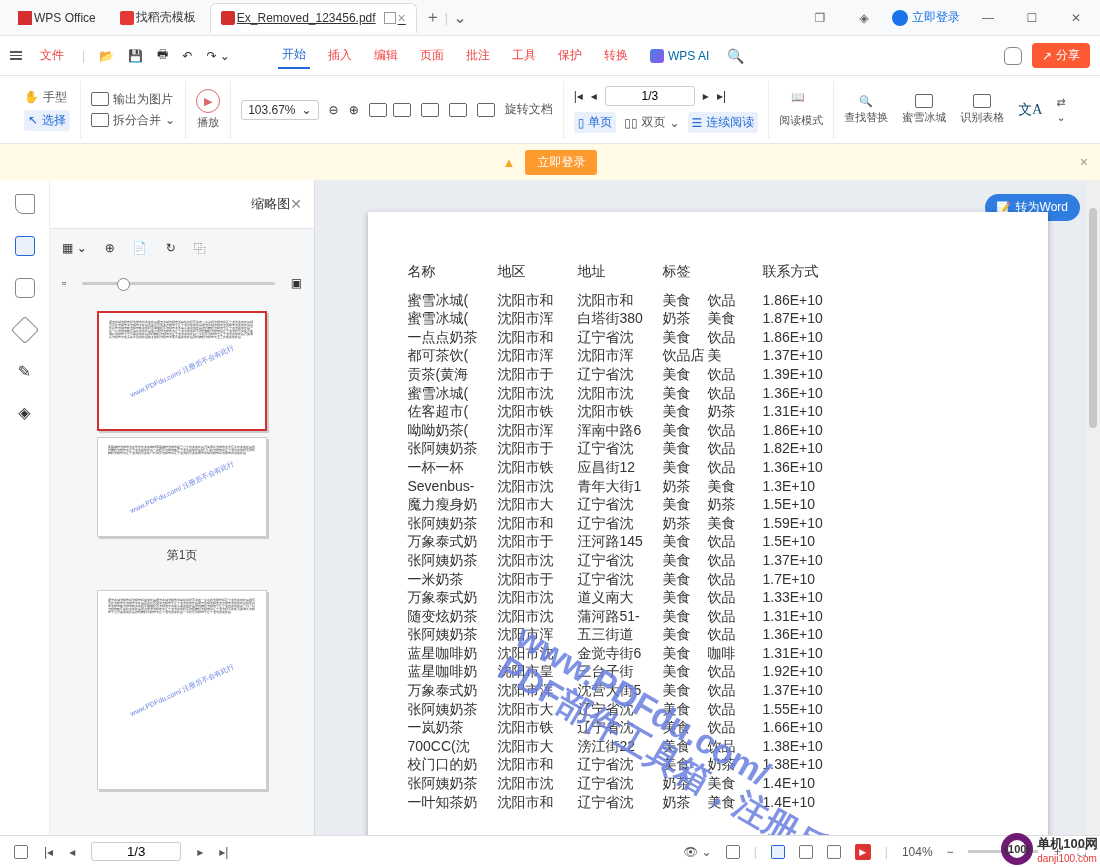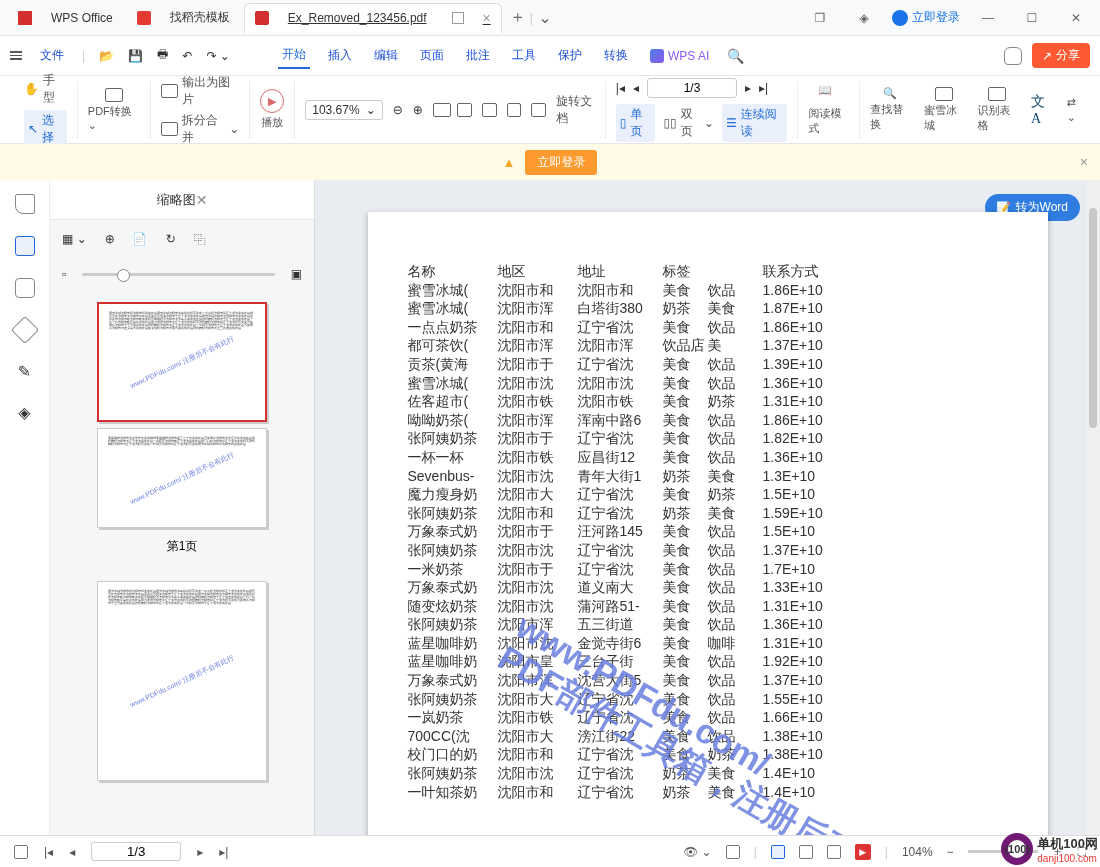--- a/index.html
+++ b/index.html
@@ -1,37 +1,37 @@
 <!DOCTYPE html>
 <html><head>
 <meta charset="utf-8">
 <style>
 * { margin: 0; padding: 0; box-sizing: border-box; font-family: "Microsoft YaHei", sans-serif; }
 body { width: 1100px; height: 867px; background: #fff; overflow: hidden; font-size: 12px; color: #333; }
 
 
 .titlebar { height: 36px; background: #f8f9fa; display: flex; align-items: center; padding: 0 8px; border-bottom: 1px solid #e5e5e5; }
-.tab { display: flex; align-items: center; padding: 0 10px; height: 30px; border-radius: 6px 6px 0 0; margin-right: 4px; gap: 19px; cursor: pointer; }
+.tab { display: flex; align-items: center; padding: 0 10px; height: 30px; border-radius: 6px 6px 0 0; margin-right: 4px; gap: 2px; cursor: pointer; }
 .tab.active { background: #fff; border: 1px solid #ddd; border-bottom: none; text-decoration: underline; }
 .tab-icon { width: 14px; height: 14px; }
 .ico-w { background: #d32f2f; }
 .ico-d { background: #e53935; border-radius: 2px; }
 .ico-p { background: #d32f2f; border-radius: 2px; }
 .tab-close { color: #999; font-size: 14px; }
 .tab-new { width: 24px; height: 24px; display: flex; align-items: center; justify-content: center; font-size: 16px; color: #666; cursor: pointer; }
 .titlebar-right { margin-left: auto; display: flex; align-items: center; gap: 12px; }
 .login-btn { color: #1a73e8; display: flex; align-items: center; gap: 4px; }
 .avatar { width: 16px; height: 16px; border-radius: 50%; background: #1a73e8; }
 .winbtn { width: 32px; height: 24px; display: flex; align-items: center; justify-content: center; color: #666; }
 
 
 .menubar { height: 40px; background: #fff; display: flex; align-items: center; padding: 0 10px; gap: 14px; border-bottom: 1px solid #e5e5e5; }
-.menu-item { color: #1d4ed8; cursor: pointer; padding: 4px 4px; }
+.menu-item { color: #ef4444; cursor: pointer; padding: 4px 4px; }
 .menu-item.active { color: #2169d8; border-bottom: 2px solid #2169d8; font-weight:500; }
-.menu-ai { color: #8b5cf6; display: flex; align-items: center; gap: 4px; }
+.menu-ai { color: #0369a1; display: flex; align-items: center; gap: 4px; }
 .menu-ai::before { content:""; width:14px; height:14px; background: linear-gradient(135deg,#4a7de8,#8c5ae8); border-radius:3px;}
 .share-btn { margin-left: auto; background: #fd5933; color: #fff; padding: 4px 10px; border-radius: 4px; font-size: 12px; display:flex; align-items:center; gap:4px;}
 .cloud-ico { width: 18px; height: 18px; border: 1.5px solid #888; border-radius: 6px 6px 4px 4px; position:relative; }
 .hamburger { display:flex; flex-direction:column; gap:2px; }
 .hamburger span { width:12px; height:1.5px; background:#555; }
 .tb-ico { width: 18px; height: 14px; border: 1.3px solid #666; border-radius: 2px; position: relative; }
 
 
 .toolbar { height: 68px; background: #fff; display: flex; align-items: center; padding: 0 14px; border-bottom: 1px solid #e5e5e5; }
 .tb-group { display: flex; flex-direction: column; gap: 4px; padding: 0 10px; border-right: 1px solid #eee; height: 58px; justify-content: center; }
@@ -50,29 +50,29 @@
 .notice-btn { background: #ff9a2e; color: #fff; padding: 4px 12px; border-radius: 3px; font-size:12px; }
 .notice-close { position:absolute; right:12px; color:#999; font-size:14px; }
 
 
 .main { display: flex; height: calc(867px - 36px - 40px - 68px - 36px - 32px); }
 .left-rail { width: 50px; background: #fff; border-right: 1px solid #eee; display: flex; flex-direction: column; align-items: center; padding-top: 14px; gap: 22px; }
 .rail-ico { width: 20px; height: 20px; border: 1.5px solid #888; border-radius: 3px; }
 .rail-ico.active { background:#eaf1fd; border-color:#2169d8; }
 
 .thumbs-panel { width: 265px; background: #f4f6f8; border-right: 1px solid #ddd; display: flex; flex-direction: column; }
-.thumbs-head { height: 40px; display: flex; align-items: center; padding: 0 12px; justify-content: center; border-bottom:1px solid #e5e5e5; background:#fff; }
+.thumbs-head { height: 49px; display: flex; align-items: center; padding: 0 12px; justify-content: flex-end; border-bottom:1px solid #e5e5e5; background:#fff; }
 .thumbs-tools { height: 38px; display: flex; align-items: center; padding: 0 12px; gap: 18px; }
 .thumb-ctrl { height: 32px; display:flex; align-items:center; gap:10px; padding:0 12px; }
 .slider { flex:1; height:3px; background:#ccc; border-radius:2px; position:relative; margin:0 6px; }
 .slider::after { content:""; position:absolute; left:18%; top:-4px; width:11px; height:11px; background:#fff; border:1px solid #888; border-radius:50%; }
 .thumbs-list { flex:1; padding: 12px 36px; overflow: auto; display:flex; flex-direction:column; align-items:center; gap:10px;}
 .thumb { width: 170px; background:#fff; border:1px solid #ccc; box-shadow:2px 2px 0 #ccc; font-size:3px; line-height:3px; color:#333; padding:8px 10px; position:relative; overflow:hidden;}
 .thumb.selected { border:2px solid #d32f2f; }
-.thumb-label { font-size:12px; color:#000000; }
+.thumb-label { font-size:12px; color:#404040; }
 .thumb-wm { position:absolute; left:50%; top:50%; transform:translate(-50%,-50%) rotate(-25deg); color:#6a7fe0; font-size:7px; white-space:nowrap; }
 
 .doc-area { flex:1; background:#e9edf1; position:relative; overflow:hidden; }
 .convert-btn { position:absolute; right:20px; top:14px; background:#2f7de0; color:#fff; padding:5px 12px; border-radius:14px; font-size:12px; display:flex; gap:4px; align-items:center; }
 .page { position:absolute; left:50%; top:32px; transform:translateX(-50%); width:680px; background:#fff; box-shadow:0 2px 6px rgba(0,0,0,0.3); padding:50px 40px; font-family:"SimSun","宋体",serif; font-size:14px; }
 .table-row { display:flex; white-space:nowrap; line-height:18px; height:18.6px; }
 .col1{width:90px;} .col2{width:80px;} .col3{width:85px;} .col4{width:45px;} .col5{width:55px;} .col6{width:90px;}
 .watermark { position:absolute; right:30px; bottom:40px; transform:rotate(30deg); color:#6a7fe0; font-size:34px; font-weight:bold; white-space:pre; opacity:0.85; line-height:36px;}
 .scrollbar-v { position:absolute; right:0; top:0; bottom:0; width:14px; background:#efefef;}
 .scrollbar-v::after { content:""; position:absolute; left:3px; top:28px; width:8px; height:220px; background:#c8c8c8; border-radius:4px;}
@@ -150,26 +150,20 @@
     <span class="share-btn">↗ <span>分享</span></span>
   </div>
 </div>
 
 <div class="toolbar">
   <div class="tb-group">
     <span class="tb-btn">✋ <span>手型</span></span>
     <span class="tb-btn active">↖ <span>选择</span></span>
   </div>
   <div class="tb-group">
-    <span class="tb-vbtn">
-        <span class="tb-ico"></span>
-        <span><span>PDF转换</span> ⌄</span>
-      </span>
-  </div>
-  <div class="tb-group">
     <span class="tb-btn">
         <span class="tb-ico"></span> 
         <span>输出为图片</span>
       </span>
     <span class="tb-btn"><span class="tb-ico"></span> <span>拆分合并</span> ⌄</span>
   </div>
   <div class="tb-group">
     <span class="tb-vbtn">
         <span class="play-ico">▶</span>
         <span>播放</span>
@@ -285,21 +279,21 @@
       <div class="thumb" style="height:200px; margin-top:16px;">
         <div style="word-break:break-all;">蜜雪冰城沈阳市和沈阳市和美食饮品蜜雪冰城沈阳市浑白塔街奶茶美食一点点奶沈阳市和辽宁省沈美食饮品都可茶饮沈阳市浑沈阳市浑饮品店美贡茶黄海沈阳市于辽宁省沈美食饮品蜜雪冰城沈阳市沈沈阳市沈美食饮品佐客超市沈阳市铁沈阳市铁美食奶茶呦呦奶茶沈阳市浑浑南中路美食饮品张阿姨奶沈阳市于辽宁省沈美食饮品一杯一杯沈阳市铁应昌街美食饮品魔力瘦身沈阳市大辽宁省沈美食奶茶张阿姨奶沈阳市和辽宁省沈奶茶美食万象泰式沈阳市于汪河路美食饮品张阿姨奶沈阳市沈辽宁省沈美食饮品一米奶茶沈阳市于辽宁省沈美食饮品</div>
         <div class="thumb-wm">www.PDFdu.com/ 注册后不会有此行</div>
       </div>
     </div>
   </div>
 
   <div class="doc-area">
     <div class="convert-btn">📝 <span>转为Word</span></div>
     <div class="page">
-      <div class="table-row" style="margin-bottom:0;">
+      <div class="table-row" style="margin-bottom:10px;">
         <span class="col1">名称</span>
         <span class="col2">地区</span>
         <span class="col3">地址</span>
         <span class="col4">标签</span>
         <span class="col5"></span>
         <span class="col6">联系方式</span>
       </div>
       <div id="rows-container">
           <div class="table-row">
             <span class="col1">蜜雪冰城(</span>

